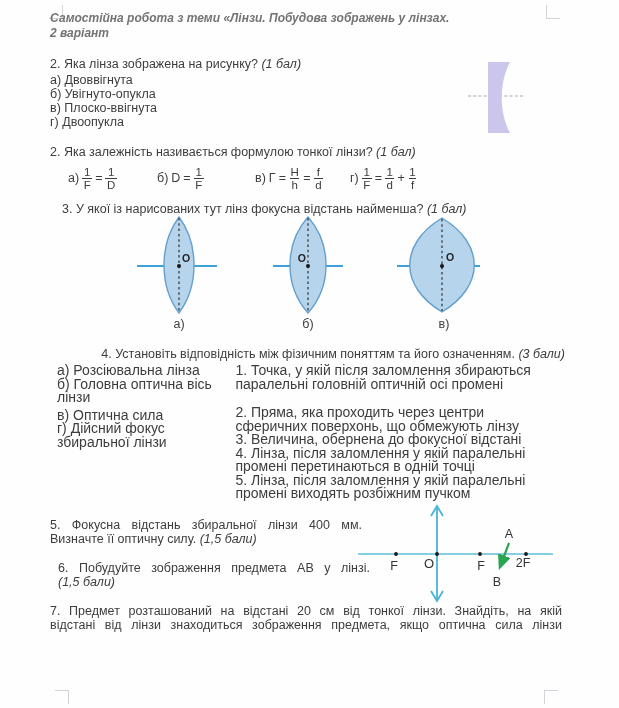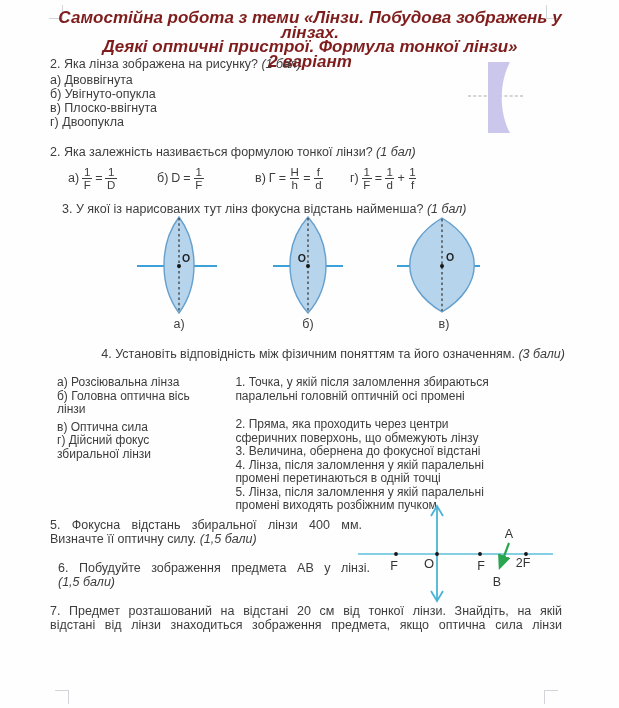--- a/index.html
+++ b/index.html
@@ -5,39 +5,39 @@
   html,body{margin:0;padding:0;background:#fff;}
   .page{position:relative;width:619px;height:708px;background:#fefefe;overflow:hidden;
         font-family:"Liberation Sans",sans-serif;color:#3d3d3d;}
   
   .crop{position:absolute;width:13px;height:13px;border:0 solid #d3d3da;}
   .crop.tl{left:49px;top:5px;border-right-width:1px;border-bottom-width:1px;}
   .crop.tr{left:546px;top:5px;border-left-width:1px;border-bottom-width:1px;}
   .crop.bl{left:55px;top:690px;border-right-width:1px;border-top-width:1px;}
   .crop.br{left:544px;top:690px;border-left-width:1px;border-top-width:1px;}
   
-  .title{position:absolute;top:11px;left:50px;width:520px;text-align:center;
-         font-size:17px;font-weight:700;font-style:italic;line-height:14.5px;color:#7f1d1d;}
+  .title{position:absolute;top:11px;left:50px;width:520px;text-align:left;
+         font-size:12px;font-weight:700;font-style:italic;line-height:14.5px;color:#737373;}
   
   .q{position:absolute;font-size:12.5px;line-height:13.8px;}
   .pts{font-style:italic;}
   #q1{top:58px;left:50px;width:400px;}
   #q1 .opts{margin-top:2.5px;}
   #q1-lens{position:absolute;left:458px;top:55px;}
   #q2{top:146px;left:50px;width:480px;}
   #q2-formulas{position:absolute;top:161px;left:50px;width:480px;height:34px;}
   .formula{position:absolute;top:0;height:34px;display:flex;align-items:center;gap:3px;font-size:12.5px;}
   .f-a{left:18px;}.f-b{left:107px;}.f-v{left:205px;}.f-g{left:300px;}
   .frac{display:inline-flex;flex-direction:column;align-items:center;font-size:11.5px;line-height:12px;}
   .frac .den{border-top:1.2px solid #3d3d3d;padding:0 1.5px;}
   .frac .num{padding:0 1.5px;}
   #q3{top:203px;left:62px;width:510px;}
   #q3-fig{position:absolute;left:130px;top:214px;}
   #q4{top:348px;left:50px;width:515px;text-align:right;}
-  #q4-cols{position:absolute;top:376px;left:57px;width:505px;display:flex;font-size:12px;line-height:13.5px;}
+  #q4-cols{position:absolute;top:364px;left:57px;width:505px;display:flex;font-size:14px;line-height:13.5px;}
   .col-left{width:160px;}
   .col-right{width:330px;margin-left:20px;}
   .col-left p,.col-right p{margin:0;}
   .col-left p.m3{margin-top:4px;}
   .col-right p.gap{margin-top:15px;}
   #q5{top:519px;left:50px;width:312px;}
   #q6{top:562px;left:58px;width:312px;}
   #q7{top:605px;left:50px;width:512px;}
   .jline{text-align:justify;text-align-last:justify;}
   #q6-fig{position:absolute;left:356px;top:498px;}
@@ -48,21 +48,20 @@
 
 <div class="page">
 
   <div class="crop tl"></div>
   <div class="crop tr"></div>
   <div class="crop bl"></div>
   <div class="crop br"></div>
 
   <div class="title">
     <div>Самостійна робота з теми «Лінзи. Побудова зображень у лінзах.</div>
-    <div>Деякі оптичні пристрої. Формула тонкої лінзи»</div>
     <div>2 варіант</div>
   </div>
 
   <div class="q" id="q1">
     <div>
       <span>2. Яка лінза зображена на рисунку?</span>
       <span class="pts">(1 бал)</span>
     </div>
     <div class="opts">
       <div>а) Двоввігнута</div>

